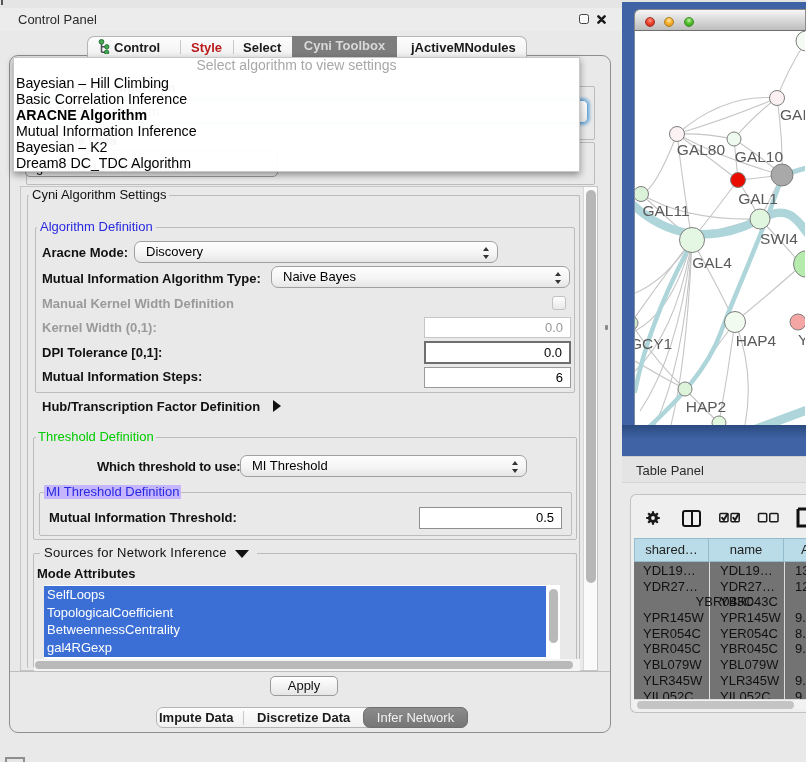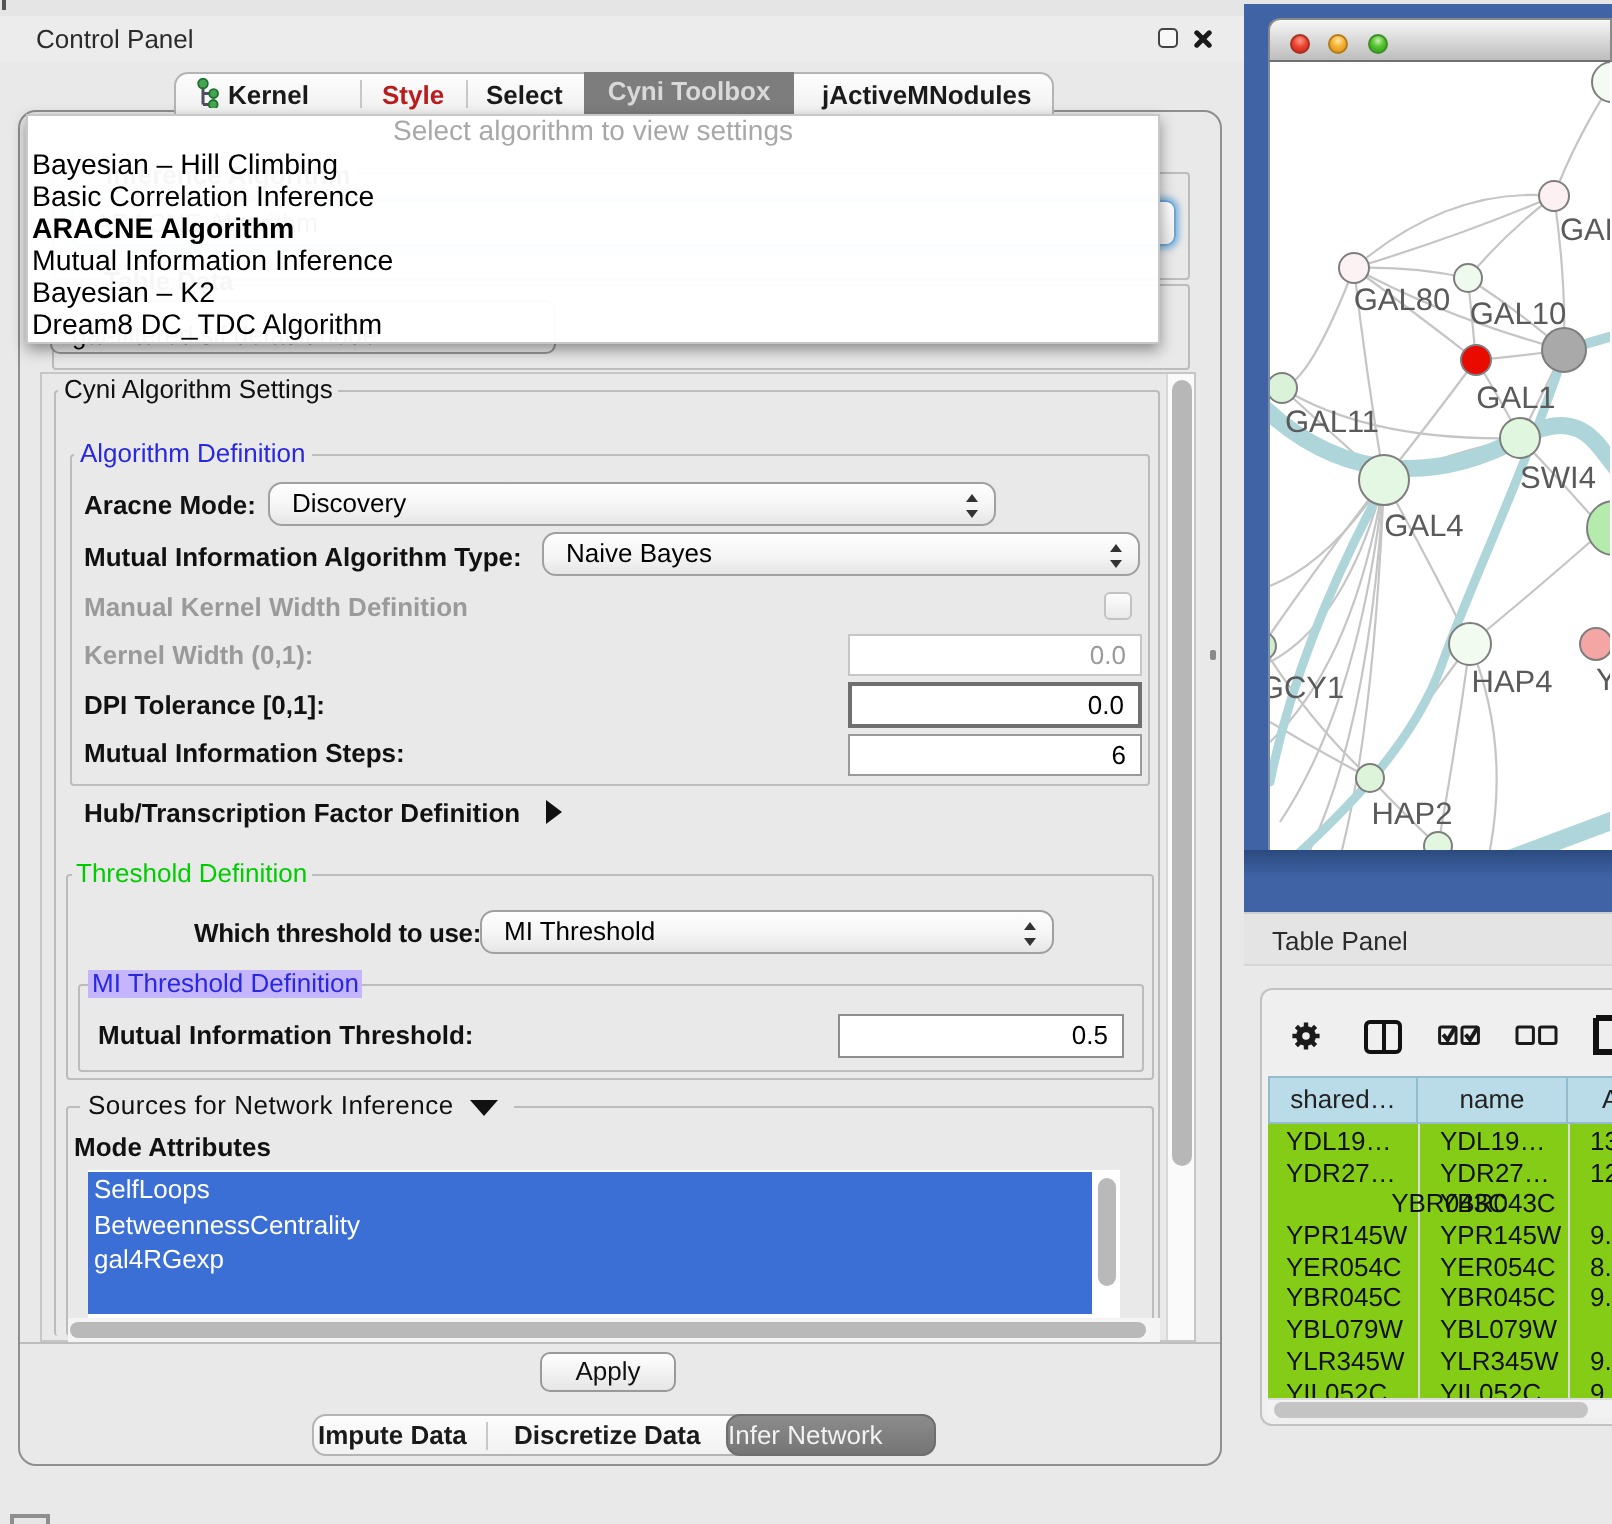--- a/index.html
+++ b/index.html
@@ -137,21 +137,21 @@
     <rect x="39.5" y="2.5" width="8.2" height="8.2" rx="1"></rect>
     <rect x="50.8" y="2.5" width="8.2" height="8.2" rx="1"></rect>
     <path d="M2.6 6.2 L4.8 9 L8.8 2.2" stroke-width="2"></path>
     <path d="M13.8 6.2 L16 9 L20 2.2" stroke-width="2"></path>
   </g>
 </svg>
 <svg class="abs" style="left:796px;top:507px;" width="10" height="21" viewBox="0 0 10 21">
   <path d="M2 2 L10 2 M2 2 L2 19 L10 19" fill="none" stroke="#111" stroke-width="3"></path>
 </svg>
 
-<div class="abs" style="left:634px;top:538px;width:172px;height:171px;background:#84cc16;overflow:hidden;">
+<div class="abs" style="left:634px;top:538px;width:172px;height:171px;background:#737373;overflow:hidden;">
   <div class="abs" style="left:0;top:0;width:75px;height:24px;background:#b9dce8;border:1px solid #93bdcd;line-height:22px;text-align:center;color:#222;">shared…</div>
   <div class="abs" style="left:75px;top:0;width:75px;height:24px;background:#d8d8d8;background:#b9dce8;border:1px solid #93bdcd;border-left:none;line-height:22px;text-align:center;color:#222;">name</div>
   <div class="abs" style="left:150px;top:0;width:30px;height:24px;background:#b9dce8;border:1px solid #93bdcd;border-left:none;line-height:22px;color:#222;padding-left:17px;">A</div>
   <div class="abs" style="left:75px;top:24px;width:1px;height:138px;background:#dcdcdc;"></div>
   <div class="abs" style="left:150px;top:24px;width:1px;height:138px;background:#dcdcdc;"></div>
   <div class="abs" style="left:0;top:25px;width:172px;">
     <div style="height:15.7px;line-height:15.7px;"><span style="margin-left:9px;">YDL19…</span><span class="abs" style="left:86px;">YDL19…</span><span class="abs" style="left:161px;">13</span></div>
     <div style="height:15.7px;line-height:15.7px;"><span style="margin-left:9px;">YDR27…</span><span class="abs" style="left:86px;">YDR27…</span><span class="abs" style="left:161px;">12</span></div>
     <div style="height:15.7px;line-height:15.7px;text-align:center;"><span style="margin-left:9px;">YBR043C</span><span class="abs" style="left:86px;">YBR043C</span></div>
     <div style="height:15.7px;line-height:15.7px;"><span style="margin-left:9px;">YPR145W</span><span class="abs" style="left:86px;">YPR145W</span><span class="abs" style="left:161px;">9.</span></div>
@@ -219,51 +219,52 @@
 
 <div class="abs grp" style="left:33px;top:553px;width:544px;height:115px;border-bottom:none;"></div>
 <div class="abs" style="left:40px;top:546px;background:#e9e9e9;padding:0 4px;line-height:14px;color:#111;letter-spacing:0.25px;">Sources for Network Inference</div>
 <div class="abs" style="left:231px;top:548px;width:26px;height:11px;background:#e9e9e9;"></div>
 <div class="abs" style="left:235px;top:550px;width:0;height:0;border-left:7.5px solid transparent;border-right:7.5px solid transparent;border-top:8px solid #111;"></div>
 <div class="abs bold" style="left:37px;top:566px;">Mode Attributes</div>
 
 <div class="abs" style="left:44px;top:585px;width:516px;height:74px;background:#ffffff;"></div>
 <div class="abs" style="left:44px;top:586px;width:502px;height:70.5px;background:#3b6fd6;color:#fff;font-size:13px;">
   <div style="height:17.6px;line-height:17.6px;padding-left:3px;">SelfLoops</div>
+  <div style="height:17.6px;line-height:17.6px;padding-left:3px;">TopologicalCoefficient</div>
   <div style="height:17.6px;line-height:17.6px;padding-left:3px;">BetweennessCentrality</div>
   <div style="height:17.6px;line-height:17.6px;padding-left:3px;">gal4RGexp</div>
 </div>
 <div class="abs" style="left:549px;top:589px;width:9px;height:54px;background:#b9b9b9;border-radius:4.5px;"></div>
 
 <div class="abs" style="left:34px;top:659px;width:546px;height:12px;background:#f4f4f4;"></div>
 <div class="abs" style="left:35px;top:661px;width:538px;height:8px;background:#b9b9b9;border-radius:4px;"></div>
 
 <div class="abs" style="left:10px;top:671px;width:600px;height:1px;background:#bdbdbd;"></div>
 <div class="abs" style="left:270px;top:676px;width:68px;height:20px;background:linear-gradient(#ffffff,#e6e6e6);border:1px solid #9a9a9a;border-radius:5px;text-align:center;line-height:18px;">Apply</div>
 
 <div class="abs" style="left:156px;top:707px;width:312px;height:21px;background:linear-gradient(#fdfdfd,#f1f1f1);border:1px solid #b4b4b4;border-radius:7px;"></div>
 <div class="abs bold" style="left:159px;top:710px;color:#1a1a1a;">Impute Data</div>
 <div class="abs" style="left:243px;top:711px;width:1px;height:14px;background:#c8c8c8;"></div>
 <div class="abs bold" style="left:257px;top:710px;color:#1a1a1a;">Discretize Data</div>
-<div class="abs" style="left:363px;top:707px;width:105px;height:21px;background:linear-gradient(#8b8b8b,#767676);border:1px solid #6f6f6f;border-radius:7px;color:#f2f2f2;line-height:20px;">Infer Network</div>
+<div class="abs" style="left:363px;top:707px;width:105px;height:21px;background:linear-gradient(#8b8b8b,#767676);border:1px solid #6f6f6f;border-radius:7px;color:#f2f2f2;text-align:center;line-height:20px;">Infer Network</div>
 
 <div class="abs" style="left:605px;top:325px;width:3px;height:5px;background:#8a8a8a;border-radius:1px;"></div>
 
 <div class="abs" style="left:5px;top:757px;width:20px;height:8px;border:2px solid #8e8e8e;background:#e6e6e6;"></div>
 
 <div class="abs" style="left:87px;top:36px;width:440px;height:21px;background:linear-gradient(#fdfdfd,#f0f0f0);border:1px solid #b4b4b4;border-radius:7px 7px 0 0;border-bottom:none;"></div>
 <svg class="abs" style="left:97px;top:39px;" width="14" height="15" viewBox="0 0 14 15">
   <g stroke="#4e4e5e" stroke-width="1.5" fill="none">
       <path d="M4.5 4 L4.5 13.3 M4.5 7.8 L8.3 7.8 M4.5 13.3 L8.3 13.3"></path>
     </g>
   <circle cx="4.5" cy="2.8" r="2.4" fill="#46a551" stroke="#1e7030" stroke-width="0.9"></circle>
   <circle cx="9.8" cy="7.8" r="2.2" fill="#46a551" stroke="#1e7030" stroke-width="0.9"></circle>
   <circle cx="9.6" cy="13.2" r="2.2" fill="#46a551" stroke="#1e7030" stroke-width="0.9"></circle>
 </svg>
-<div class="abs bold" style="left:114px;top:40px;color:#1a1a1a;">Kernel</div>
+<div class="abs bold" style="left:114px;top:40px;color:#1a1a1a;">Control</div>
 <div class="abs" style="left:180px;top:40px;width:1px;height:14px;background:#c8c8c8;"></div>
 <div class="abs bold" style="left:191px;top:40px;color:#b91c1c;">Style</div>
 <div class="abs" style="left:233px;top:40px;width:1px;height:14px;background:#c8c8c8;"></div>
 <div class="abs bold" style="left:243px;top:40px;color:#1a1a1a;">Select</div>
 <div class="abs" style="left:292px;top:36px;width:105px;height:21px;background:#7d7d7d;color:#d9d9d9;font-weight:700;text-align:center;line-height:20px;">Cyni Toolbox</div>
 <div class="abs bold" style="left:411px;top:40px;color:#1a1a1a;">jActiveMNodules</div>
 
 <div class="abs" style="left:13px;top:57px;width:567px;height:115px;background:rgba(255,255,255,0.965);border:1px solid #c8c8c8;box-shadow:0 3px 7px rgba(0,0,0,.4);"></div>
 <div class="abs" style="left:13px;top:57px;width:567px;text-align:center;color:#a8a8a8;line-height:16px;font-size:14px;">Select algorithm to view settings</div>
 <div class="abs" style="left:16px;top:75px;width:560px;line-height:16.1px;color:#000;font-size:14.2px;">

